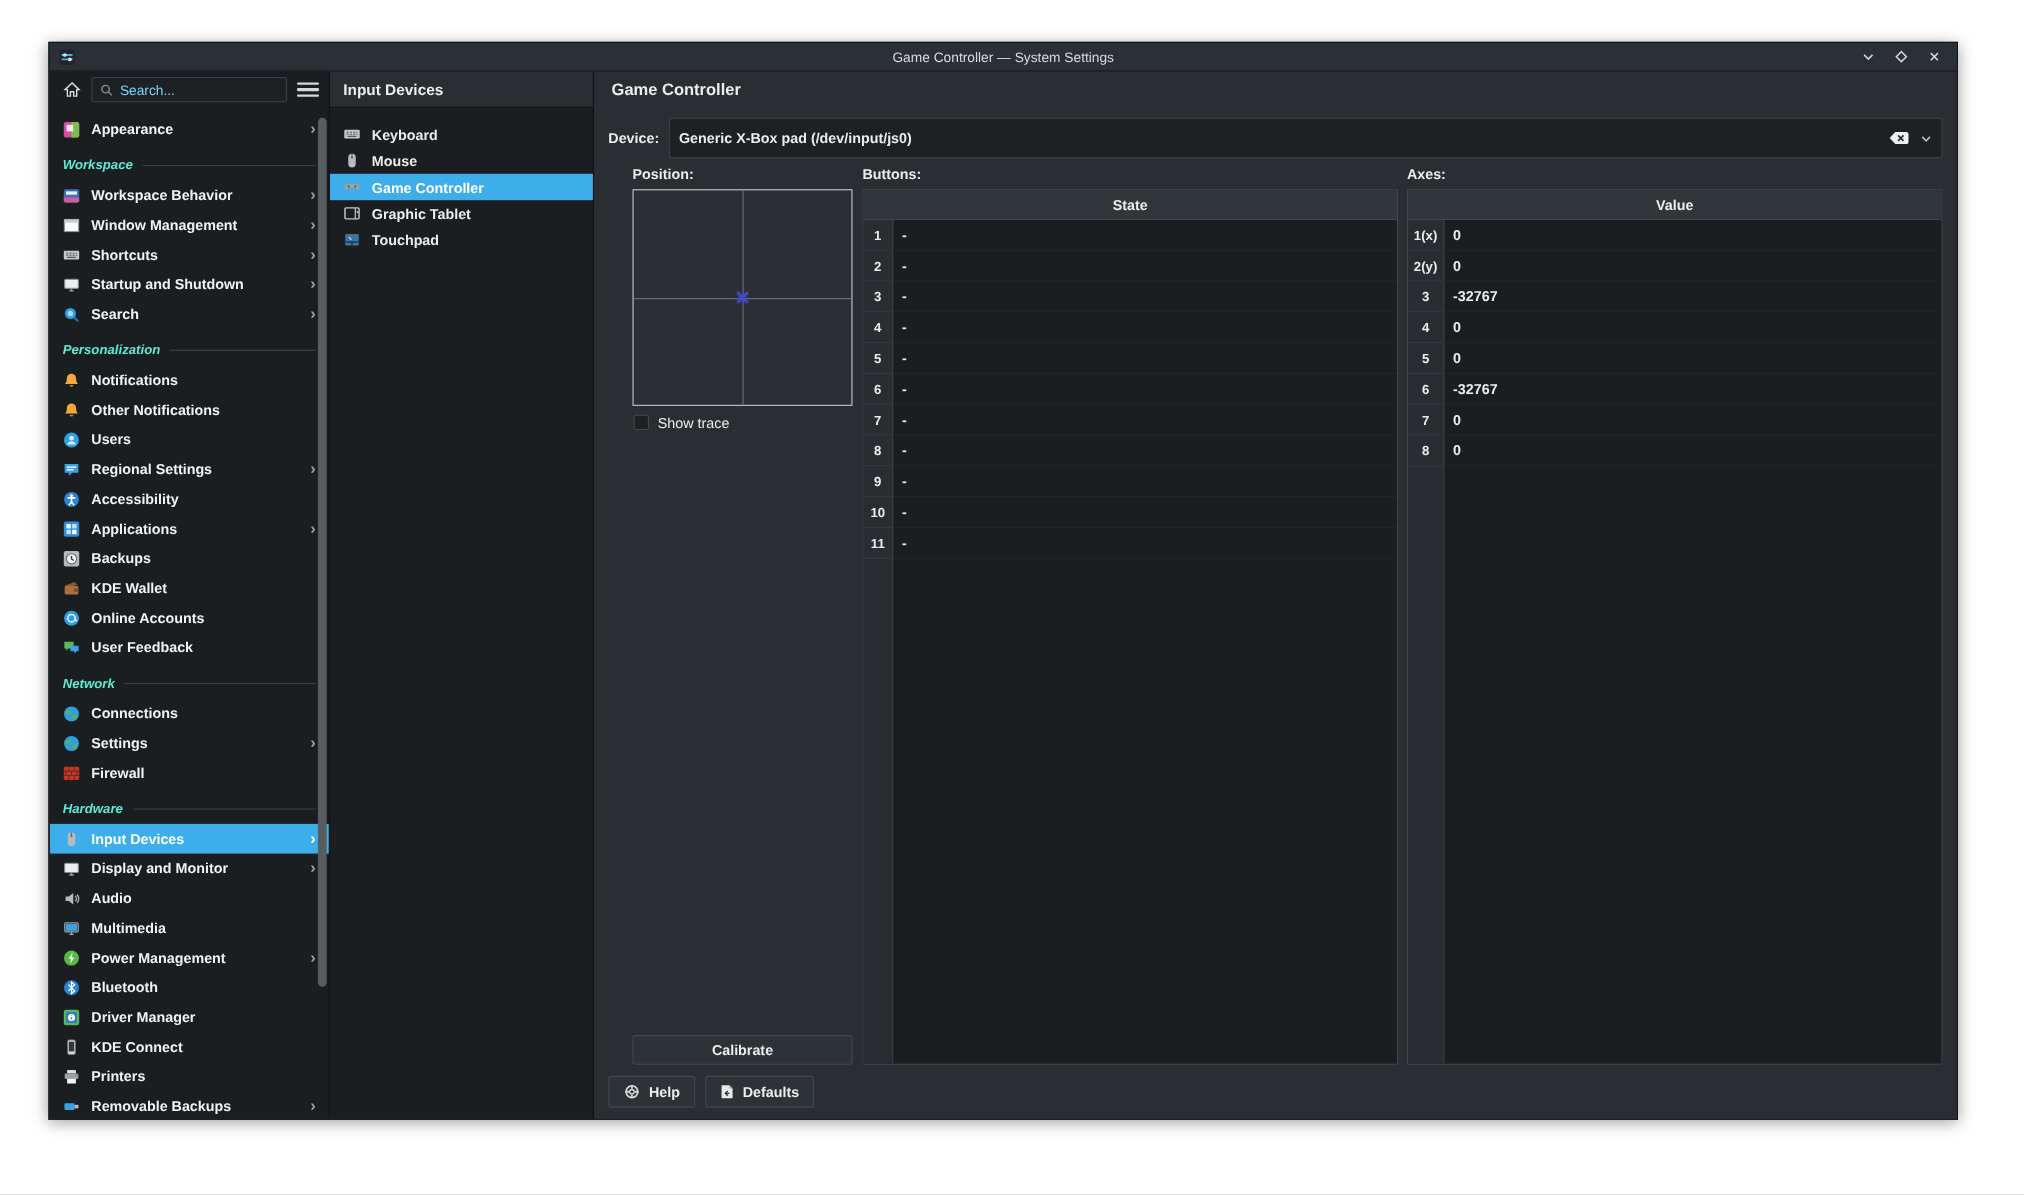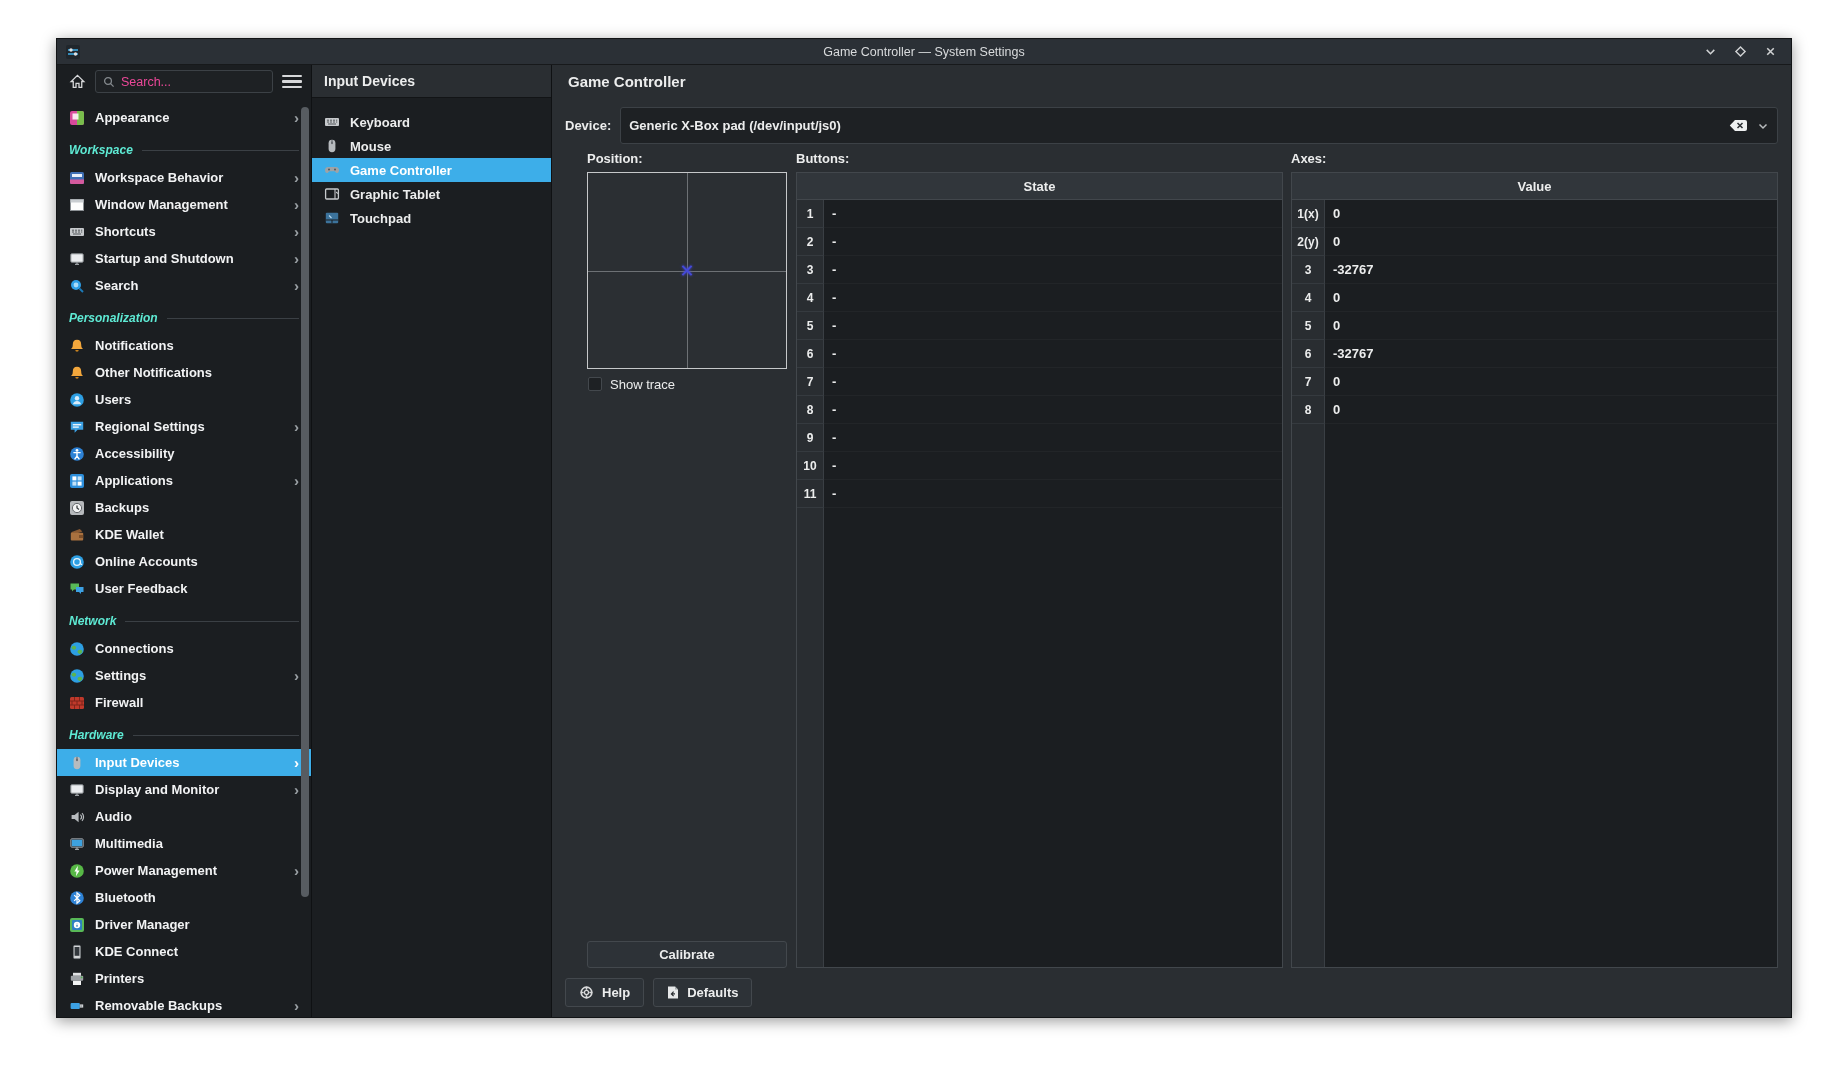--- a/index.html
+++ b/index.html
@@ -1,32 +1,32 @@
 <!DOCTYPE html>
 <html><head>
 <meta charset="utf-8">
 <style>
   * { box-sizing: border-box; margin: 0; padding: 0; }
   html,body { width:1840px; height:1086px; background:#ffffff; font-family:"Liberation Sans", sans-serif; }
-  .window{ position:absolute; left:56px; top:38px; width:1736px; height:980px; background:#2a2e32;
+  .window{ position:absolute; left:44px; top:38px; width:1736px; height:980px; background:#2a2e32;
            border:1px solid #121416; box-shadow:0 3px 14px rgba(0,0,0,.4); display:flex; flex-direction:column;
            color:#eceded; font-size:13px; overflow:hidden;}
   
   .titlebar{ flex:0 0 26px; background:#2b3036; border-bottom:1px solid #17191b; display:flex; align-items:center; position:relative;}
   .tb-icon{ margin-left:7px; width:18px; height:18px; display:flex; align-items:center; justify-content:center; }
   .titlebar-title{ position:absolute; left:0; right:0; text-align:center; font-size:12.5px; color:#d9dbdd; pointer-events:none;}
   .titlebar-controls{ margin-left:auto; display:flex; gap:16px; padding-right:14px; z-index:2; align-items:center;}
   .tb-btn{ width:14px; height:14px; display:flex; align-items:center; justify-content:center; color:#cfd1d3;}
   
   .wbody{ flex:1; display:flex; min-height:0;}
   .col1{ flex:0 0 255px; background:#1b1e21; border-right:1px solid #0f1113; display:flex; flex-direction:column; position:relative; overflow:hidden;}
   .toolbar{ flex:0 0 33px; display:flex; align-items:center; padding:0 9px; gap:7px;}
   .home-btn{ width:22px; height:22px; display:flex; align-items:center; justify-content:center;}
   .search-field{ flex:1; height:23px; border:1px solid #3c4146; border-radius:3px; background:#1e2124;
-                 display:flex; align-items:center; padding:0 7px; gap:6px; color:#ec4899; font-size:12.5px;}
+                 display:flex; align-items:center; padding:0 7px; gap:6px; color:#7dd3fc; font-size:12.5px;}
   .hamburger{ width:20px; height:18px; display:flex; flex-direction:column; justify-content:center; gap:3px; margin-left:2px;}
   .hamburger i{ display:block; height:2.4px; background:#d7d8da; border-radius:1px;}
   .nav{ flex:1; overflow:hidden; padding-top:6px;}
   .nav-section{ height:28px; margin-top:5px; display:flex; align-items:center; gap:9px; padding:0 12px; color:#5eead4; font-weight:bold; font-size:12px;font-style:italic;}
   .nav-section::after{ content:""; flex:1; height:1px; background:#3b4045;}
   .nav-item{ height:27px; display:flex; align-items:center; gap:10px; padding:0 10px 0 12px; font-weight:600; color:#f2f3f4;}
   .nav-item.selected{ background:#3daee9; color:#ffffff;}
   .nav-icon{ width:16px; height:16px; flex:0 0 16px; display:flex; align-items:center; justify-content:center;}
   .chev{ margin-left:auto; color:#9aa0a4; font-size:15px; line-height:1; padding-right:2px;}
   .nav-item.selected .chev{ color:#ffffff;}

